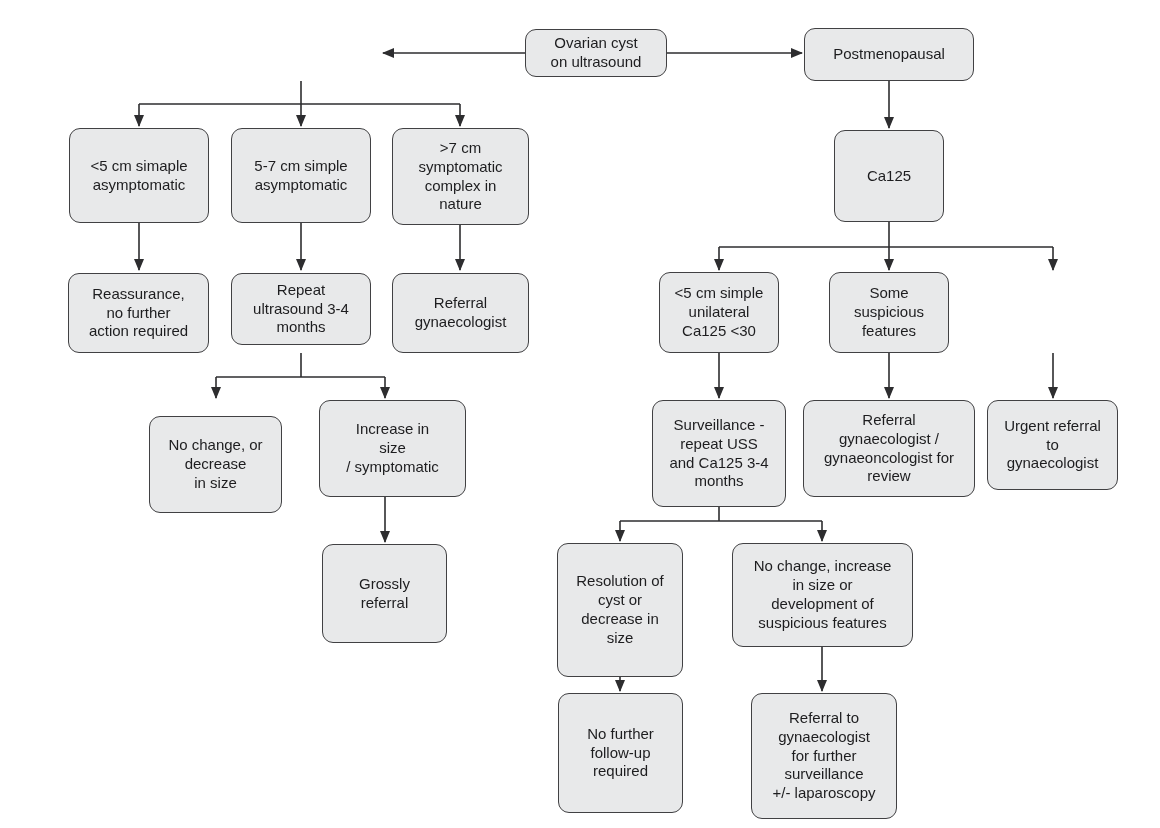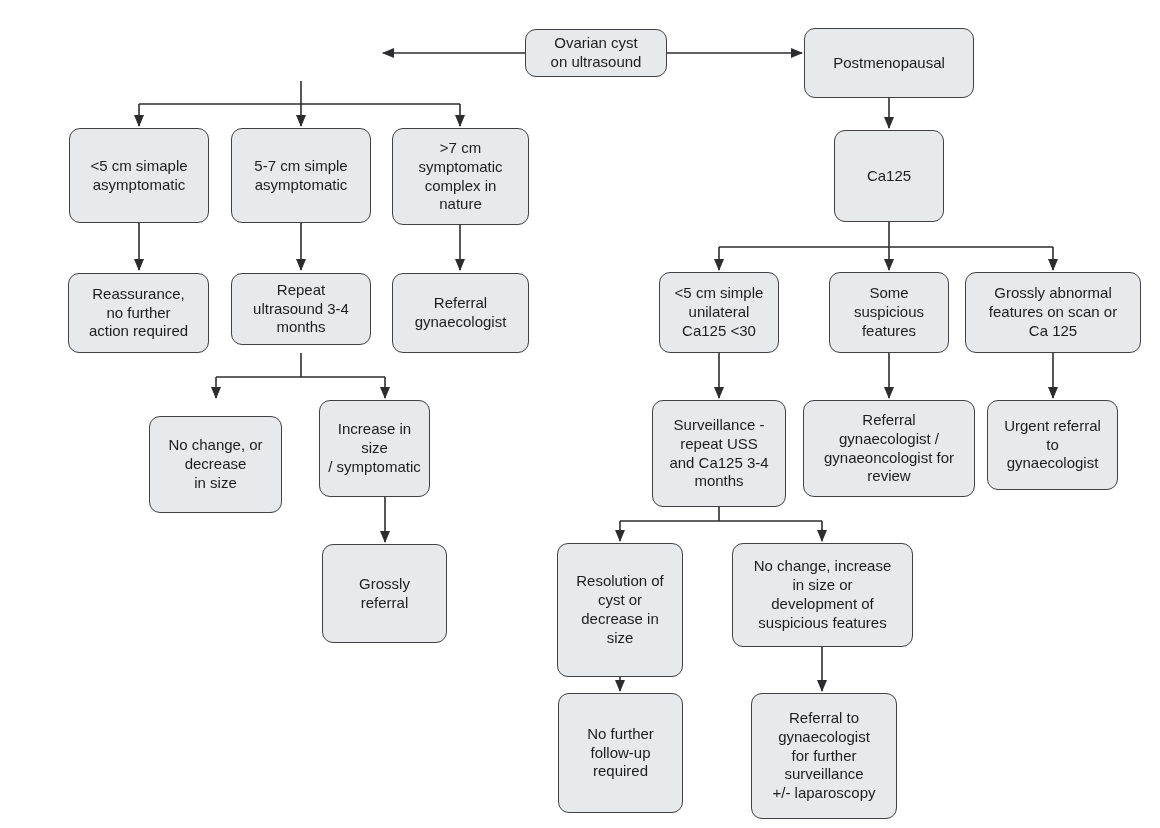--- a/index.html
+++ b/index.html
@@ -87,21 +87,21 @@
       <line x1="596" y1="521" x2="798" y2="521"></line>
       <line x1="596" y1="521" x2="596" y2="541" marker-end="url(#arw)"></line>
       <line x1="798" y1="521" x2="798" y2="541" marker-end="url(#arw)"></line>
       <line x1="596" y1="647" x2="596" y2="691" marker-end="url(#arw)"></line>
       <line x1="798" y1="647" x2="798" y2="691" marker-end="url(#arw)"></line>
     </g>
   </svg>
 
   <div class="node" style="left:501px;top:29px;width:142px;height:48px">Ovarian cyst
 on ultrasound</div>
-  <div class="node" style="left:780px;top:28px;width:170px;height:70px">Postmenopausal</div>
+  <div class="node" style="left:780px;top:28px;width:170px;height:53px">Postmenopausal</div>
 
   <div class="node" style="left:45px;top:128px;width:140px;height:95px">&lt;5 cm simaple
 asymptomatic</div>
   <div class="node" style="left:207px;top:128px;width:140px;height:95px">5-7 cm simple
 asymptomatic</div>
   <div class="node" style="left:368px;top:128px;width:137px;height:97px">&gt;7 cm
 symptomatic
 complex in
 nature</div>
 
@@ -110,38 +110,35 @@
 action required</div>
   <div class="node" style="left:207px;top:273px;width:140px;height:72px">Repeat
 ultrasound 3-4
 months</div>
   <div class="node" style="left:368px;top:273px;width:137px;height:80px">Referral
 gynaecologist</div>
 
   <div class="node" style="left:125px;top:416px;width:133px;height:97px">No change, or
 decrease
 in size</div>
-  <div class="node" style="left:295px;top:400px;width:111px;height:97px">Increase in
+  <div class="node" style="left:295px;top:400px;width:147px;height:97px">Increase in
 size
 / symptomatic</div>
 
   <div class="node" style="left:298px;top:544px;width:125px;height:99px">Grossly
 referral</div>
 
   <div class="node" style="left:810px;top:130px;width:110px;height:92px">Ca125</div>
 
   <div class="node" style="left:635px;top:272px;width:120px;height:81px">&lt;5 cm simple
 unilateral
 Ca125 &lt;30</div>
   <div class="node" style="left:805px;top:272px;width:120px;height:81px">Some
 suspicious
 features</div>
-  <div class="node" style="left:941px;top:272px;width:176px;height:81px">Grossly abnormal
-features on scan or
-Ca 125</div>
 
   <div class="node" style="left:628px;top:400px;width:134px;height:107px">Surveillance -
 repeat USS
 and Ca125 3-4
 months</div>
   <div class="node" style="left:779px;top:400px;width:172px;height:97px">Referral
 gynaecologist /
 gynaeoncologist for
 review</div>
   <div class="node" style="left:963px;top:400px;width:131px;height:90px">Urgent referral

